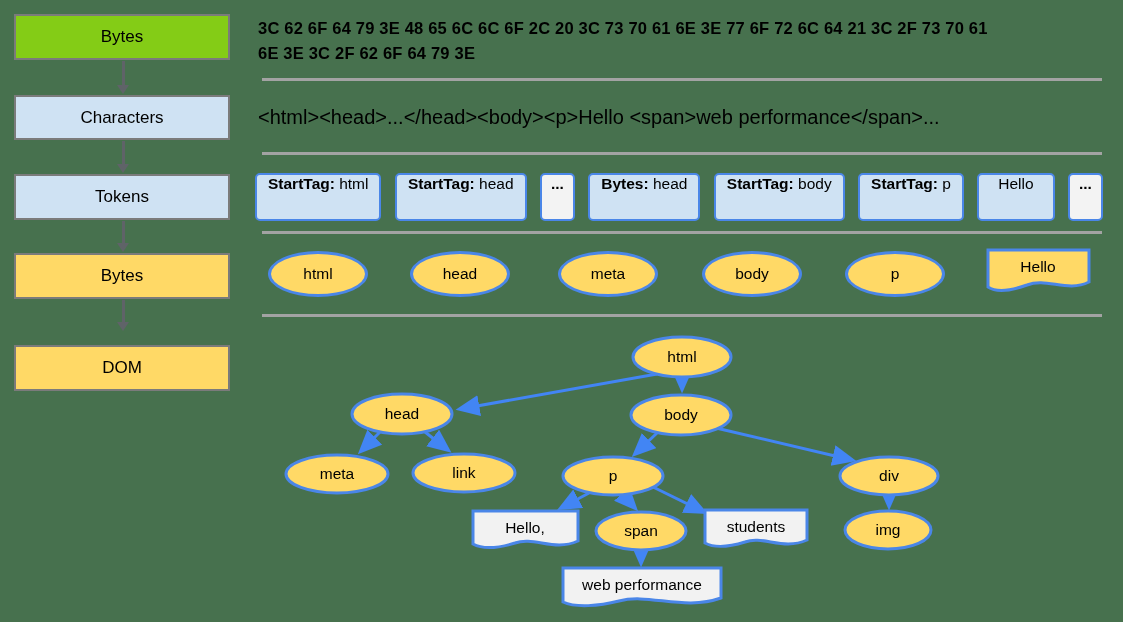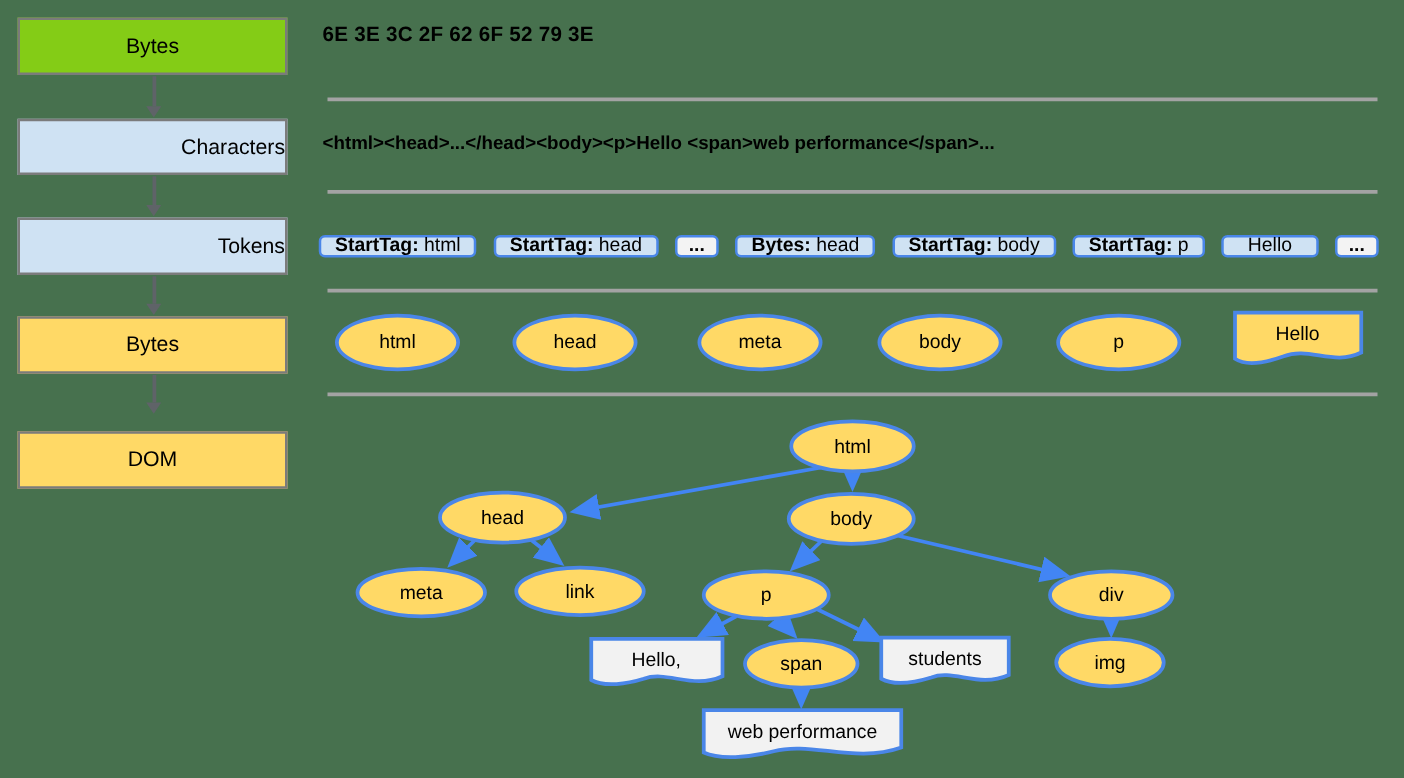--- a/index.html
+++ b/index.html
@@ -12,47 +12,47 @@
     overflow:hidden;
   }
   
   .stage {
     position:absolute; left:14px; width:216px; height:46px;
     border:2px solid #7b7b7b;
     display:flex; align-items:center; justify-content:center;
     font-size:17px;
   }
   .stage-green  { background:#84cc16; }
-  .stage-blue   { background:#CFE2F3;justify-content:flex-end; }
+  .stage-blue   { background:#CFE2F3; }
   .stage-yellow { background:#FFD966; }
   .connector { position:absolute; left:116px; width:14px; display:flex; flex-direction:column; align-items:center; }
   .connector .stem { width:3px; background:#5F6368; flex:1; }
   .connector .head {
     width:0; height:0;
     border-left:6px solid transparent; border-right:6px solid transparent;
     border-top:9px solid #5F6368;
   }
   
   .sep { position:absolute; left:262px; width:840px; height:3px; background:#A3A3A3; }
   
   .bytes-text {
     position:absolute; left:258px; top:16px; width:810px;
     font-size:16.5px; font-weight:700; line-height:25px; letter-spacing:0.2px;
   }
   .chars-text {
     position:absolute; left:258px; top:106px; width:850px;
-    font-size:15px; font-weight:700;
+    font-size:20px; font-weight:400;
   }
   
   .tokens-row {
     position:absolute; left:255px; top:180px; width:848px; height:34px;
     display:flex; justify-content:space-between; align-items:center;
   }
   .token {
-    height:18px; display:flex; align-items:center;
+    height:48px; display:flex; 
     padding:0 11px; border:2.5px solid #4A86E8; border-radius:5px;
     background:#CFE2F3; font-size:15.5px; white-space:pre;
   }
   .token .tb { font-weight:700; }
   .token-white { background:#F3F3F3; padding:0 9px; }
   .token-wide  { padding:0 19px; }
   
   .enode {
     position:absolute; top:251px; width:100px; height:46px;
     border-radius:50%; border:3px solid #4A86E8; background:#FFD966;
@@ -102,21 +102,22 @@
     <div class="stem"></div>
     <div class="head"></div>
   </div>
 
 <div class="sep" style="top:78px"></div>
 <div class="sep" style="top:152px"></div>
 <div class="sep" style="top:231px"></div>
 <div class="sep" style="top:314px"></div>
 
 <div class="bytes-text">
-  <div>6E 3E 3C 2F 62 6F 52 79 3E</div>
+  <div>3C 62 6F 64 79 3E 48 65 6C 6C 6F 2C 20 3C 73 70 61 6E 3E 77 6F 72 6C 64 21 3C 2F 73 70 61</div>
+  <div>6E 3E 3C 2F 62 6F 64 79 3E</div>
 </div>
 
 <div class="chars-text">&lt;html&gt;&lt;head&gt;...&lt;/head&gt;&lt;body&gt;&lt;p&gt;Hello &lt;span&gt;web performance&lt;/span&gt;...</div>
 
 <div class="tokens-row">
   <div class="token"><span class="tb">StartTag:</span><span> html</span></div>
   <div class="token"><span class="tb">StartTag:</span><span> head</span></div>
   <div class="token token-white"><span class="tb">...</span></div>
   <div class="token"><span class="tb">Bytes:</span><span> head</span></div>
   <div class="token"><span class="tb">StartTag:</span><span> body</span></div>

